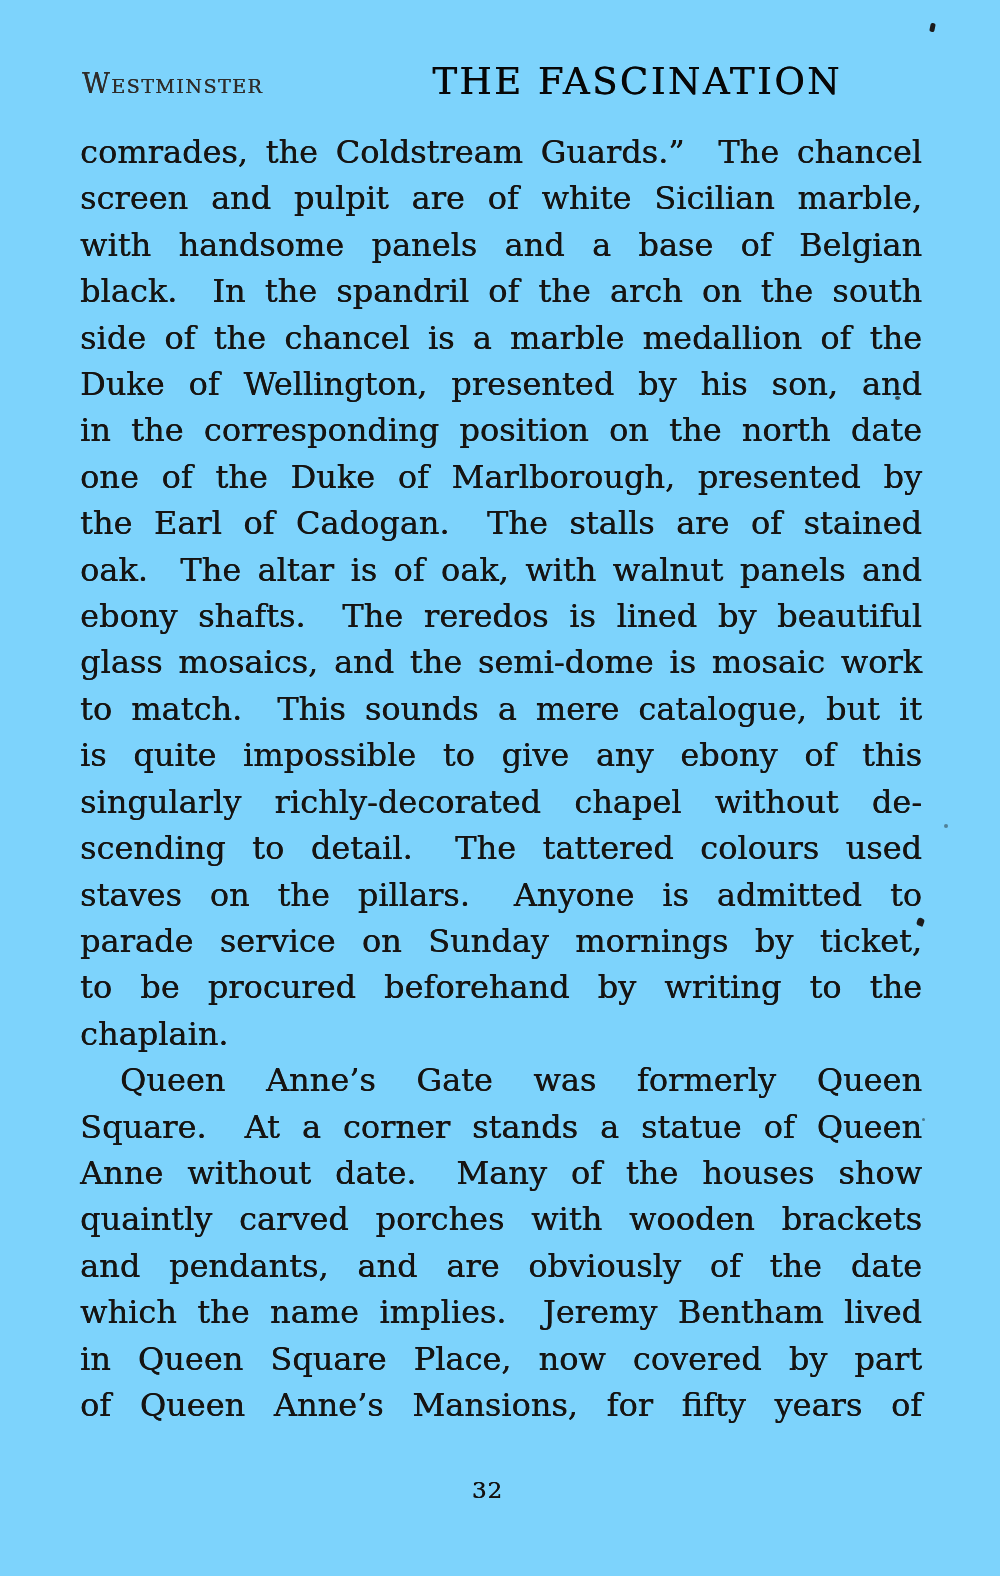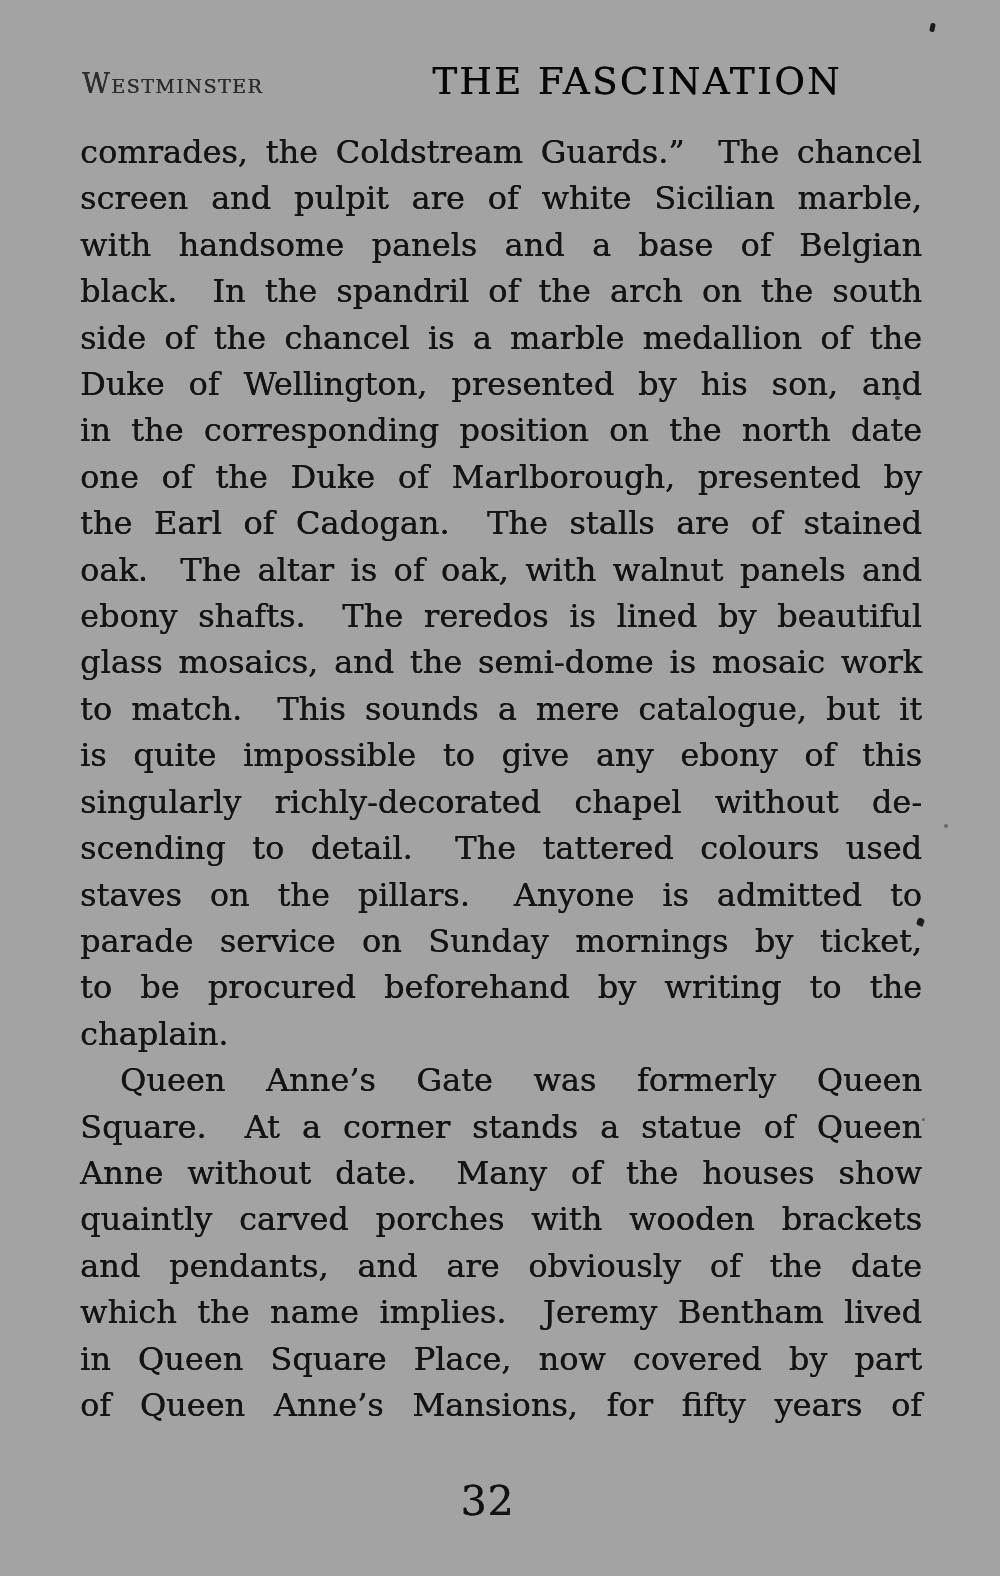--- a/index.html
+++ b/index.html
@@ -5,21 +5,21 @@
   html, body {
     margin: 0;
     padding: 0;
     background: #e8e8e6;
   }
   .page {
     position: relative;
     width: 1000px;
     height: 1576px;
     margin: 0 auto;
-    background: #a3a3a3;
+    background: #7dd3fc;
     overflow: hidden;
     font-family: "DejaVu Serif", "Liberation Serif", serif;
     color: #161412;
   }
   
   .running-title {
     position: absolute;
     left: 82px;
     top: 68px;
     font-variant: small-caps;
@@ -62,21 +62,21 @@
   .jline.indented {
     padding-left: 40px;
   }
   
   .page-number {
     position: absolute;
     left: 0;
     top: 1477px;
     width: 975px;
     text-align: center;
-    font-size: 41px;
+    font-size: 23px;
     letter-spacing: 1px;
     color: #141210;
     text-shadow: 0.35px 0 0 currentColor;
   }
   
   .speck {
     position: absolute;
     background: #1c1c1c;
     border-radius: 50%;
   }

